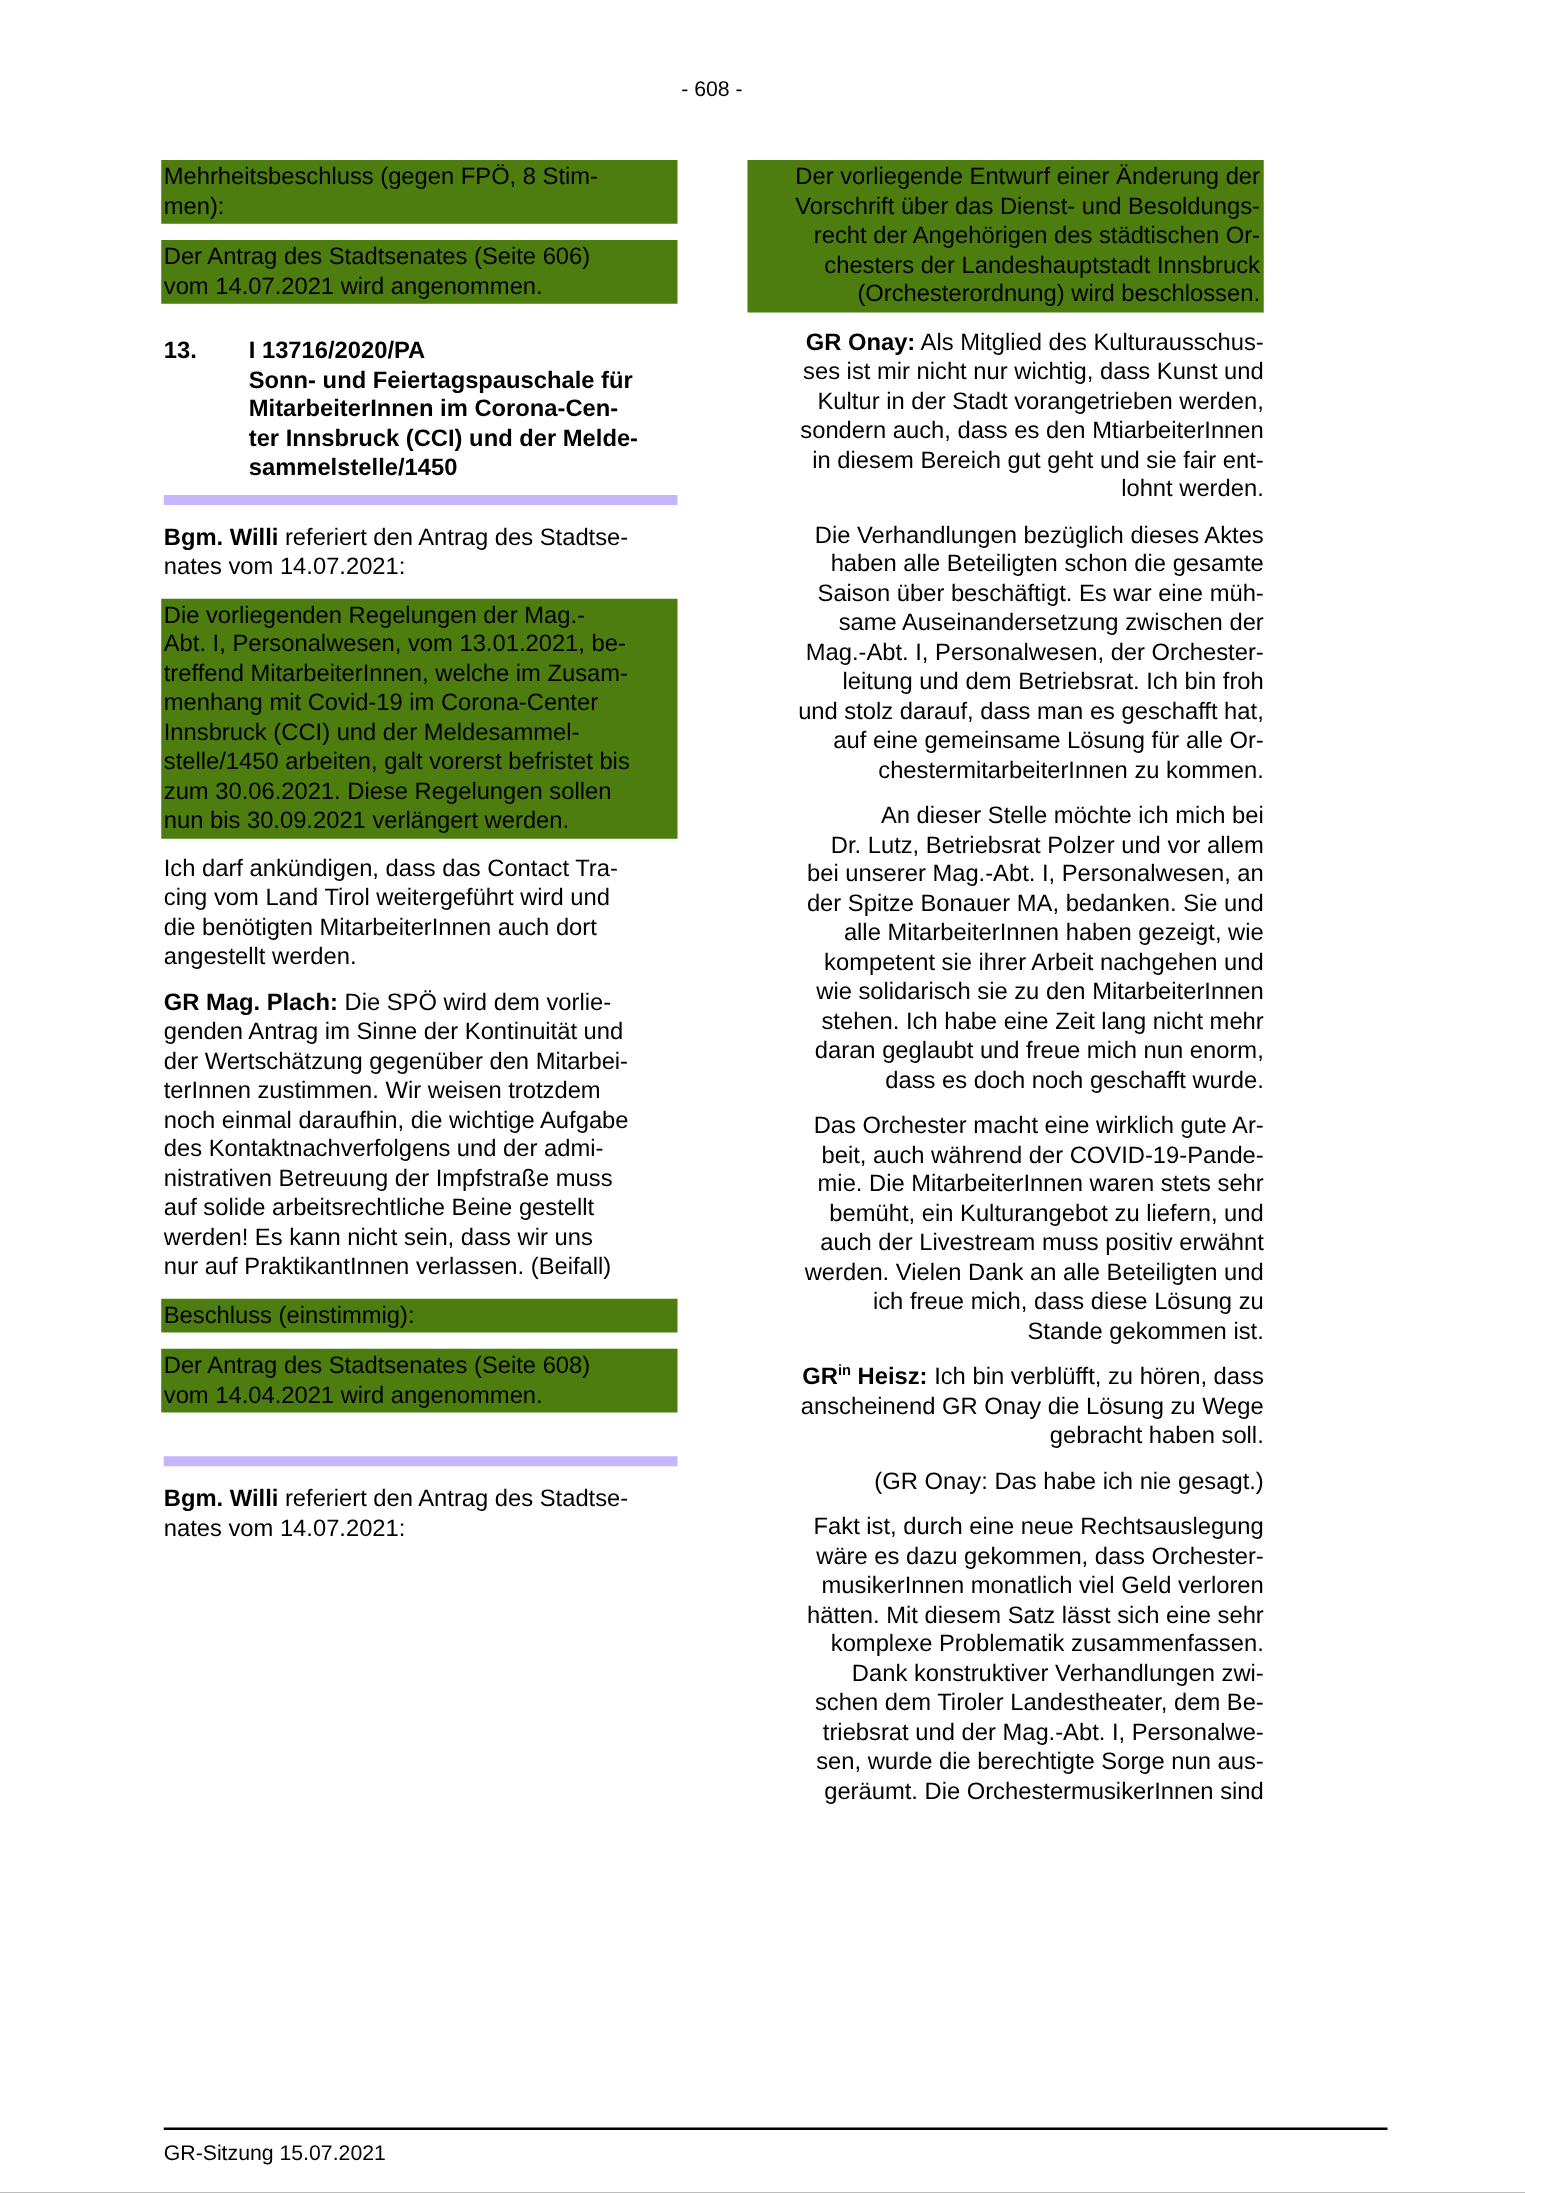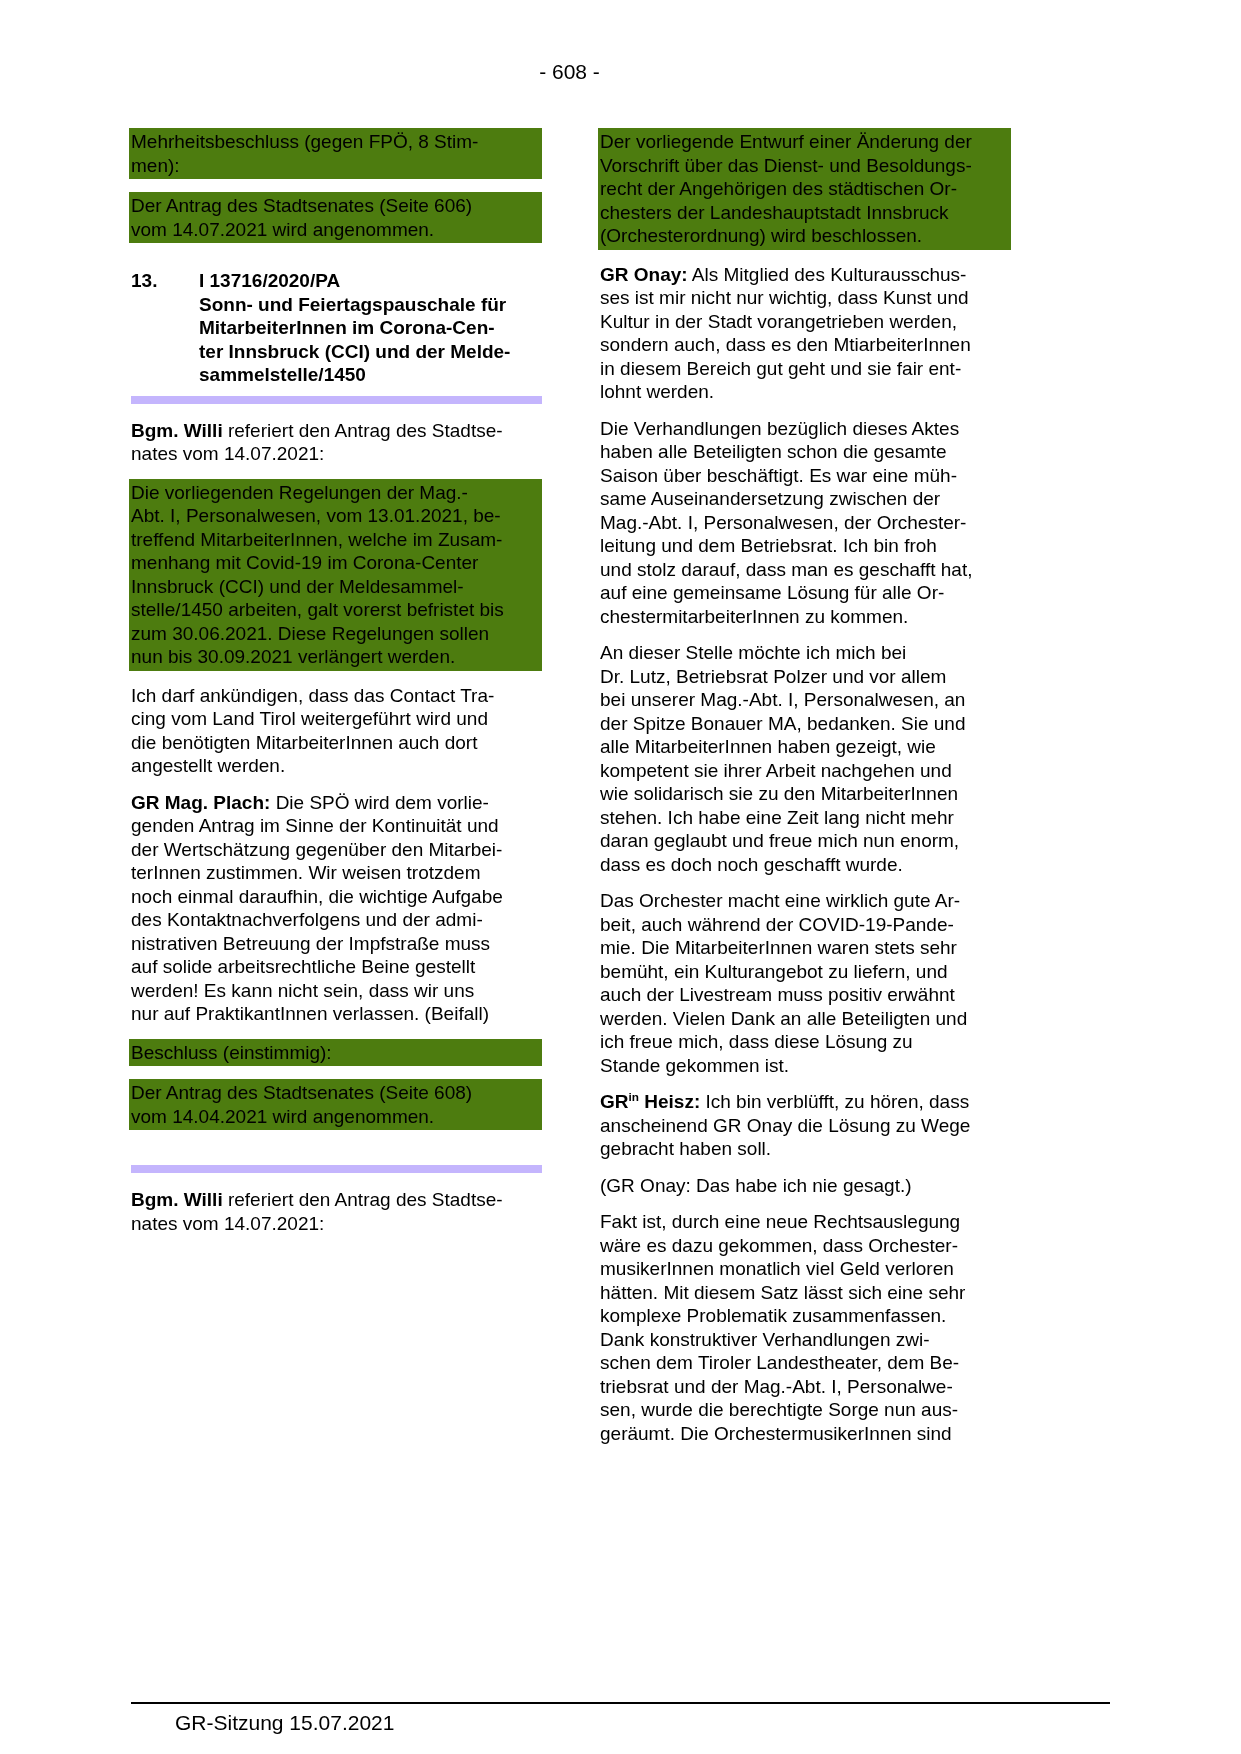--- a/index.html
+++ b/index.html
@@ -8,28 +8,28 @@
     position:relative;
     width:1241px; height:1754px;
     margin:0 auto;
     background:#ffffff;
     font-family:"Liberation Sans", sans-serif;
     color:#000;
     overflow:hidden;
   }
   .pagenum {
     position:absolute; top:60px; left:131px; width:877px;
-    text-align:center; font-size:21px; line-height:23.5px;
+    text-align:center; font-size:17px; line-height:23.5px;
   }
   .col {
     position:absolute; top:128px;
     font-size:19px; line-height:23.5px;
   }
   .col-left  { left:131px; width:411px; }
-  .col-right { left:600px; width:411px; }
+  .col-right { left:600px; width:411px;text-align:right; }
 
   .hl {
     background:#4d7c0f;
     white-space:pre;
     padding:2px 3px 2px 2px;
     margin:0 0 13px -2px;
   }
   .para {
     white-space:pre;
     margin-bottom:13px;
@@ -48,21 +48,21 @@
     white-space:pre;
   }
   sup { font-size:0.62em; vertical-align:super; line-height:0; }
 
   .footer-rule {
     position:absolute; left:131px; top:1702px; width:979px;
     border-top:2px solid #000;
   }
   .footer {
     position:absolute; left:131px; top:1712px;
-    font-size:21px; line-height:22px;margin-left:44px;
+    font-size:17px; line-height:22px;
   }
 </style>
 </head>
 <body>
 
 <div class="page">
 
   <div class="pagenum">- 608 -</div>
 
   <div class="col col-left">

